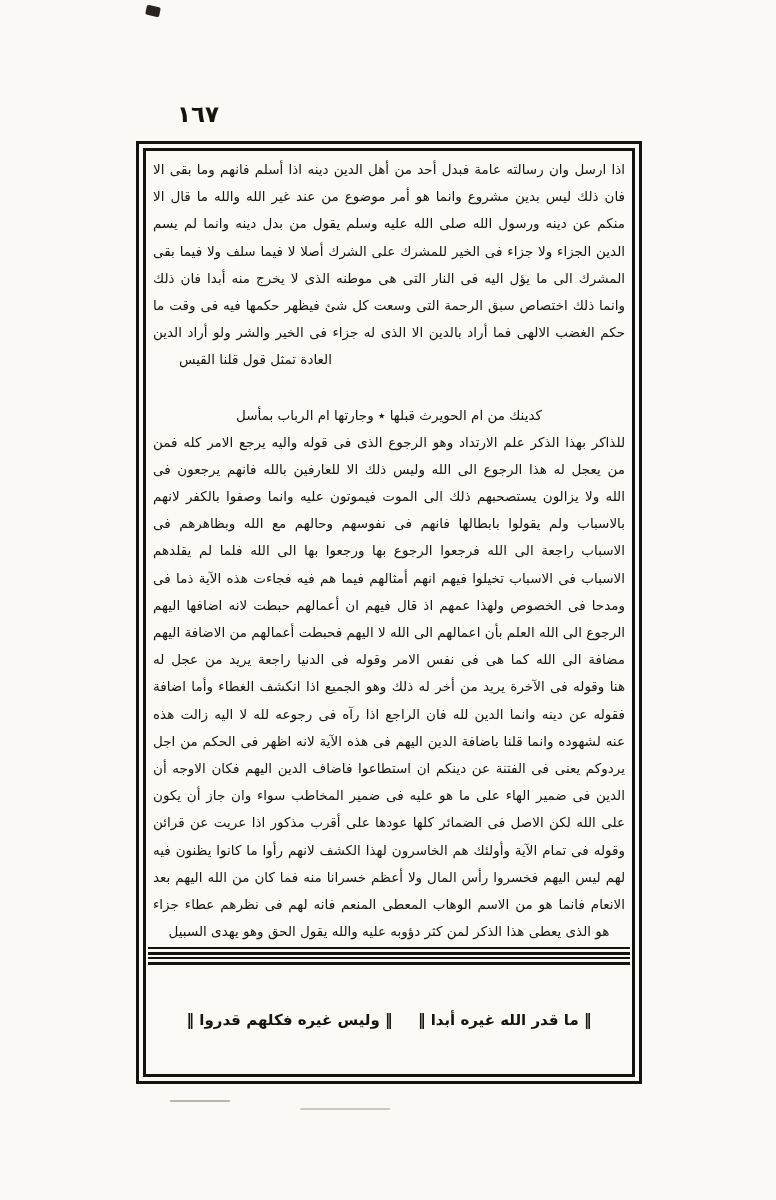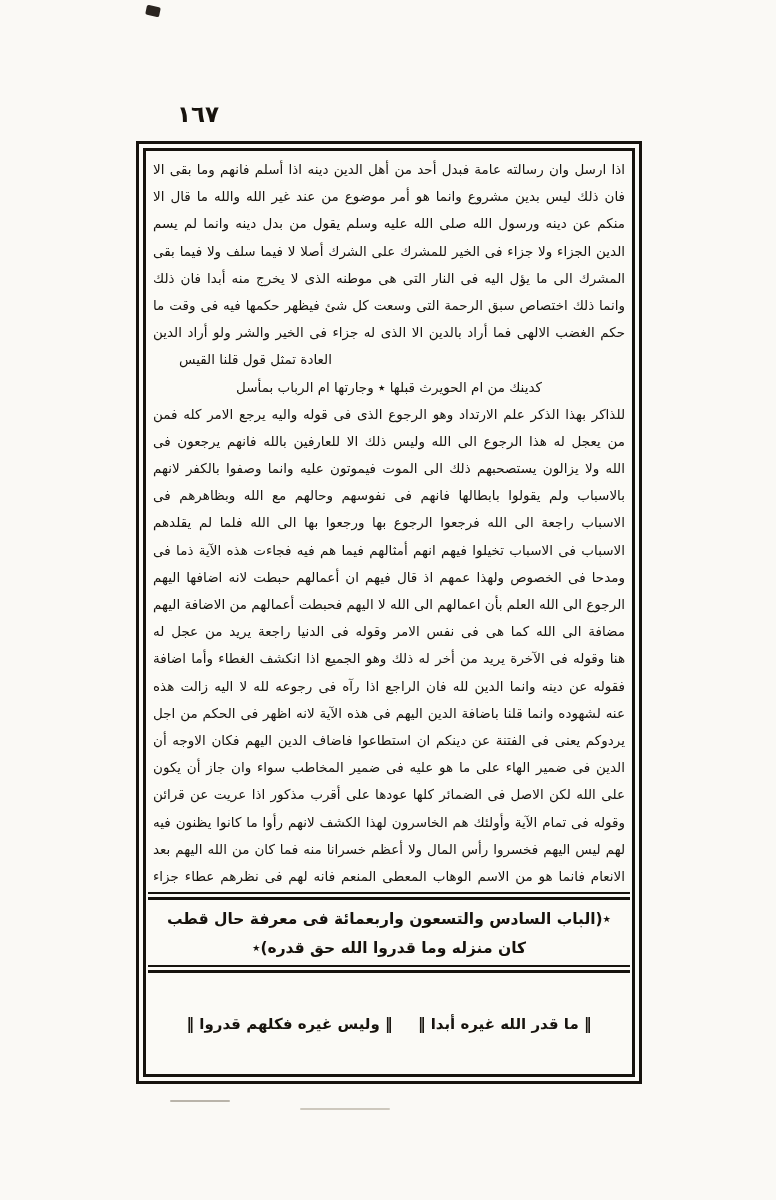--- a/index.html
+++ b/index.html
@@ -38,21 +38,21 @@
   }
 
   .body-text { direction:rtl; padding:5px 7px 0 7px; }
   .line {
     height:27.2px; line-height:27.2px;
     font-size:13.5px;
     overflow:hidden;
     text-align:justify; text-align-last:justify;
   }
   .line.attr  { text-align:left;   text-align-last:left; padding-left:26px; }
-  .line.verse { text-align:center; text-align-last:center; }
+  .line.verse { text-align:center; text-align-last:center;margin-top:28px; }
   .line.close { text-align:center; text-align-last:center; }
 
   .rule {
     border-top:2px solid #16130e;
     border-bottom:3px solid #16130e;
     height:3px; margin:2px 2px 0 2px;
   }
 
   .heading { direction:rtl; text-align:center; padding-top:5px; }
   .heading .h-line { font-size:15.5px; font-weight:bold; line-height:29px; }
@@ -98,28 +98,25 @@
         <div class="line">مضافة الى الله كما هى فى نفس الامر وقوله فى الدنيا راجعة يريد من عجل له الكشف عن ذلك</div>
         <div class="line">هنا وقوله فى الآخرة يريد من أخر له ذلك وهو الجميع اذا انكشف الغطاء وأما اضافة الدين اليه</div>
         <div class="line">فقوله عن دينه وانما الدين لله فان الراجع اذا رآه فى رجوعه لله لا اليه زالت هذه الاضافة</div>
         <div class="line">عنه لشهوده وانما قلنا باضافة الدين اليهم فى هذه الآية لانه اظهر فى الحكم من اجل قوله حتى</div>
         <div class="line">يردوكم يعنى فى الفتنة عن دينكم ان استطاعوا فاضاف الدين اليهم فكان الاوجه أن يكون</div>
         <div class="line">الدين فى ضمير الهاء على ما هو عليه فى ضمير المخاطب سواء وان جاز أن يكون ضمير الهاء يعود</div>
         <div class="line">على الله لكن الاصل فى الضمائر كلها عودها على أقرب مذكور اذا عريت عن قرائن الاحوال</div>
         <div class="line">وقوله فى تمام الآية وأولئك هم الخاسرون لهذا الكشف لانهم رأوا ما كانوا يظنون فيه انه</div>
         <div class="line">لهم ليس اليهم فخسروا رأس المال ولا أعظم خسرانا منه فما كان من الله اليهم بعد هذا من</div>
         <div class="line">الانعام فانما هو من الاسم الوهاب المعطى المنعم فانه لهم فى نظرهم عطاء جزاء لعامل فهذا وامثاله</div>
+        <div class="line close">هو الذى يعطى هذا الذكر لمن كثر دؤوبه عليه والله يقول الحق وهو يهدى السبيل</div>
       </div>
 
       <div class="rule"></div>
 
-      <div class="heading">
-        <div class="h-line">٭(الباب السادس والتسعون واربعمائة فى معرفة حال قطب</div>
-        <div class="h-line">كان منزله وما قدروا الله حق قدره)٭</div>
-      </div>
 
       <div class="rule"></div>
 
       <div class="footer-verse">‖ ما قدر الله غيره أبدا ‖   ‖ وليس غيره فكلهم قدروا ‖</div>
 
     </div>
   </div>
 </div>
 
 </body></html>

